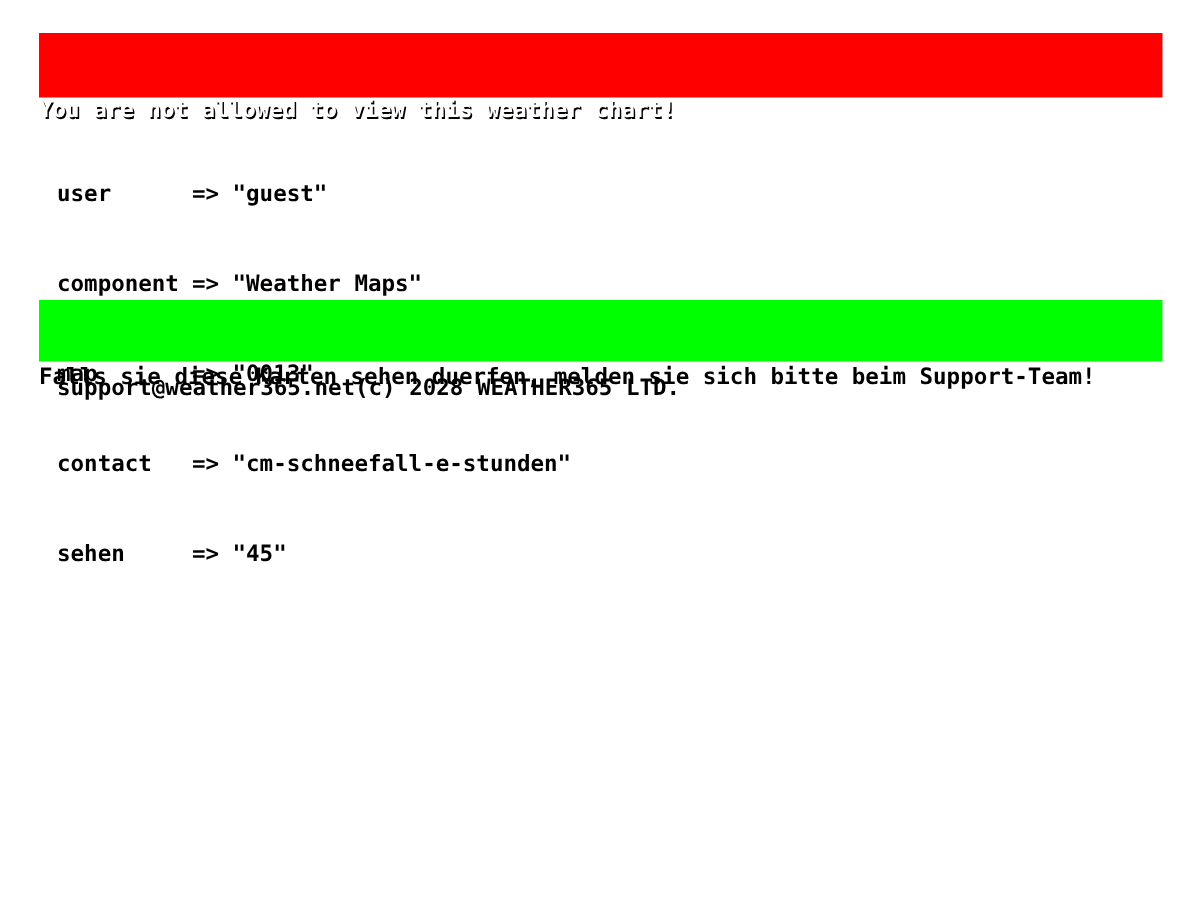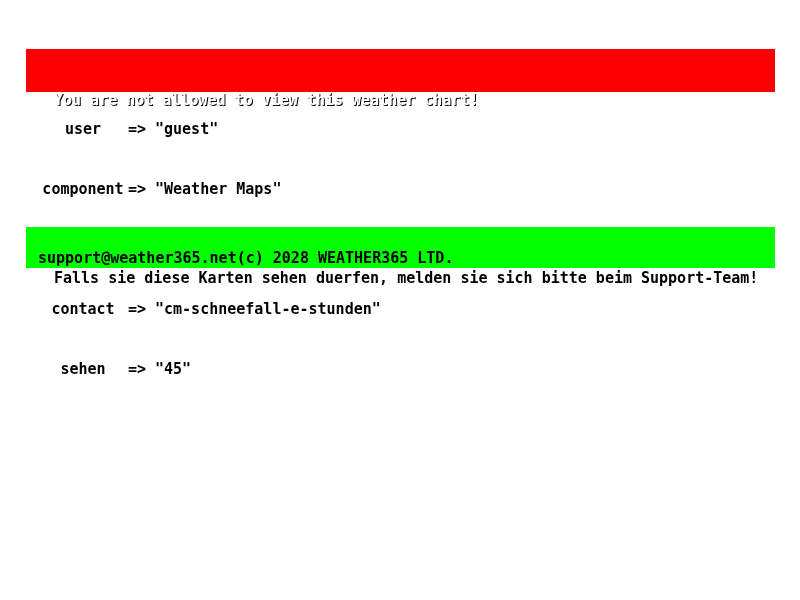--- a/index.html
+++ b/index.html
@@ -16,24 +16,23 @@
     overflow: hidden;
     font-family: "DejaVu Sans Mono", "Liberation Mono", monospace;
     font-weight: bold;
     font-size: 15px;
     color: var(--text);
   }
   .banner {
     position: absolute;
     left: 26px;
     width: 749px;
-    padding: 4px 0 0 28px;
+    padding: 4px 0 0 0;
     line-height: 19px;
     white-space: pre;
-    margin-top: 27px;
   }
   .banner.error {
     top: 22px;
     height: 43px;
     background: var(--error-bg);
     color: var(--error-text);
     text-shadow: 1px 1px 0 #000000;
   }
   .banner.info {
     top: 200px;
@@ -41,21 +40,21 @@
     background: var(--info-bg);
     color: var(--text);
   }
   .kv-block {
     position: absolute;
     left: 38px;
     top: 79px;
     line-height: 20px;
     white-space: pre;
   }
-  .kv-key { display: inline-block; width: 90px; text-align: center; }
+  .kv-key { display: inline-block; width: 90px; }
   .kv-arrow { display: inline-block; width: 27px; }
   .footer {
     position: absolute;
     left: 38px;
     top: 249px;
     width: 732px;
     display: flex;
     justify-content: flex-start;
     line-height: 19px;
     white-space: pre;

